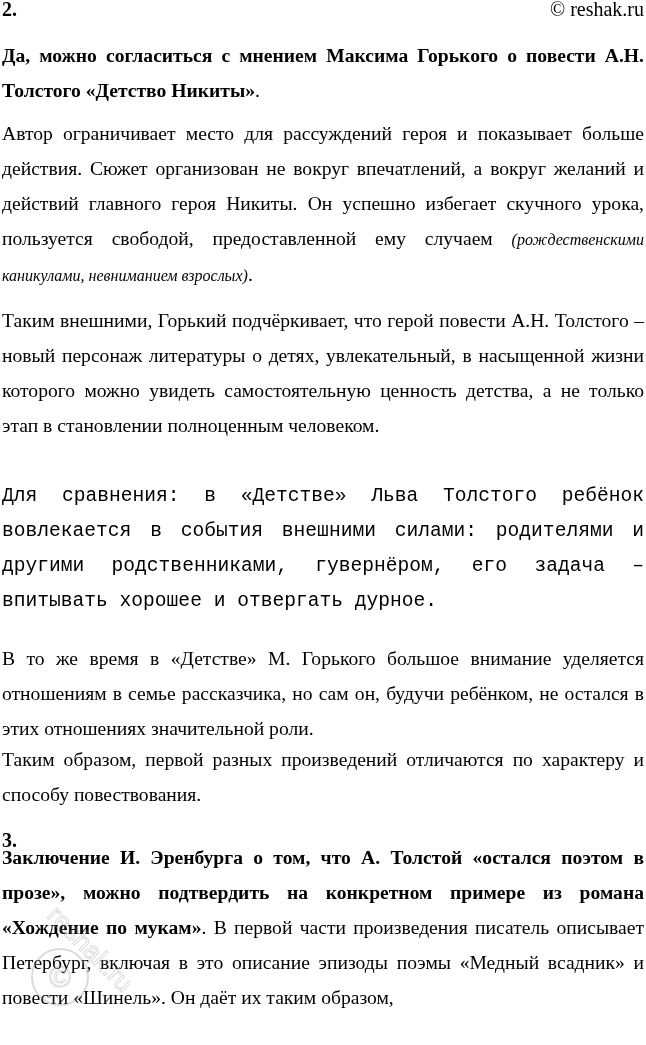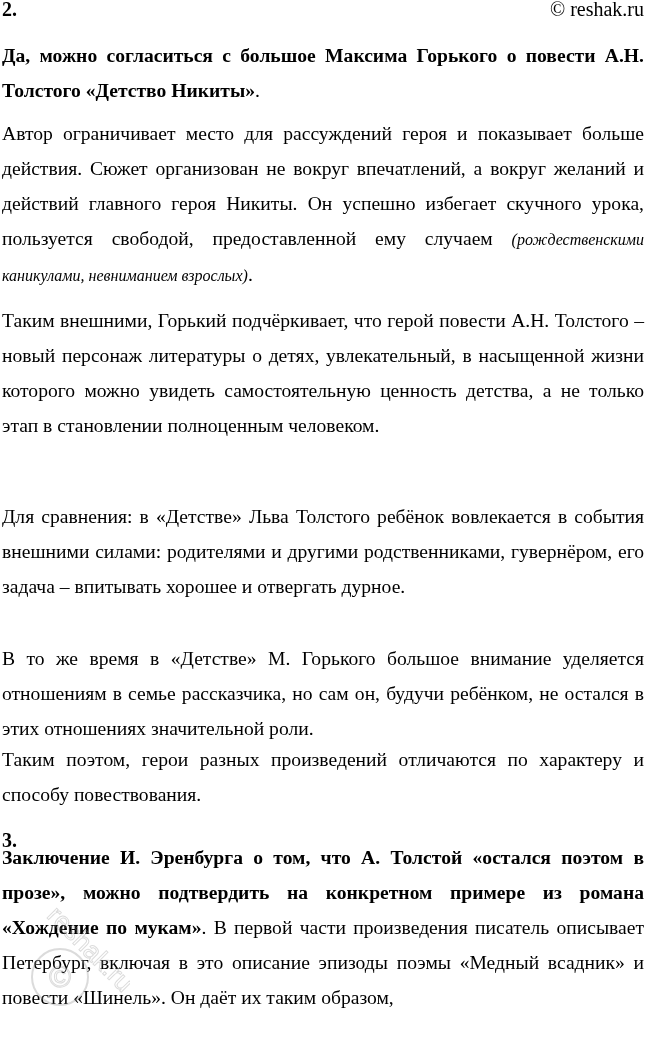--- a/index.html
+++ b/index.html
@@ -27,31 +27,31 @@
 </head>
 <body>
 
 <div class="page">
 
   <div class="header-row">
     <span class="task-num">2.</span>
     <span class="copyright">© reshak.ru</span>
   </div>
 
-  <p class="para" style="top:38px;"><b>Да, можно согласиться с большое Максима Горького о повести А.Н. Толстого «Детство Никиты»</b><span>.</span></p>
+  <p class="para" style="top:38px;"><b>Да, можно согласиться с мнением Максима Горького о повести А.Н. Толстого «Детство Никиты»</b><span>.</span></p>
 
   <p class="para" style="top:116px;"><span>Автор ограничивает место для рассуждений героя и показывает больше действия. Сюжет организован не вокруг впечатлений, а вокруг желаний и действий главного героя Никиты. Он успешно избегает скучного урока, пользуется свободой, предоставленной ему случаем </span><span class="small-italic">(рождественскими каникулами, невниманием взрослых)</span><span>.</span></p>
 
   <p class="para" style="top:303px;">Таким внешними, Горький подчёркивает, что герой повести А.Н. Толстого – новый персонаж литературы о детях, увлекательный, в насыщенной жизни которого можно увидеть самостоятельную ценность детства, а не только этап в становлении полноценным человеком.</p>
 
-  <p class="para" style="top:499px;">Для сравнения: в «Детстве» Льва Толстого ребёнок вовлекается в события внешними силами: родителями и другими родственниками, гувернёром, его задача – впитывать хорошее и отвергать дурное.</p>
+  <p class="para" style="top:479px;font-family:Liberation Mono, monospace;">Для сравнения: в «Детстве» Льва Толстого ребёнок вовлекается в события внешними силами: родителями и другими родственниками, гувернёром, его задача – впитывать хорошее и отвергать дурное.</p>
 
   <p class="para" style="top:641px;">В то же время в «Детстве» М. Горького большое внимание уделяется отношениям в семье рассказчика, но сам он, будучи ребёнком, не остался в этих отношениях значительной роли.</p>
 
-  <p class="para" style="top:742px;">Таким поэтом, герои разных произведений отличаются по характеру и способу повествования.</p>
+  <p class="para" style="top:742px;">Таким образом, первой разных произведений отличаются по характеру и способу повествования.</p>
 
   <div class="task3">3.</div>
 
   <p class="para" style="top:840px;"><b>Заключение И. Эренбурга о том, что А. Толстой «остался поэтом в прозе», можно подтвердить на конкретном примере из романа «Хождение по мукам»</b><span>. В первой части произведения писатель описывает Петербург, включая в это описание эпизоды поэмы «Медный всадник» и повести «Шинель». Он даёт их таким образом,</span></p>
 
   <svg class="watermark" viewBox="0 0 110 110">
     <circle cx="40" cy="72" r="28" fill="none" stroke="#999" stroke-width="2"></circle>
     <text x="40" y="82" font-size="30" text-anchor="middle" fill="none" stroke="#999" stroke-width="1" font-family="Liberation Sans, sans-serif">©</text>
     <text x="10" y="30" font-size="26" fill="none" stroke="#999" stroke-width="1" transform="rotate(45 40 40)" font-family="Liberation Sans, sans-serif">reshak.ru</text>
   </svg>

